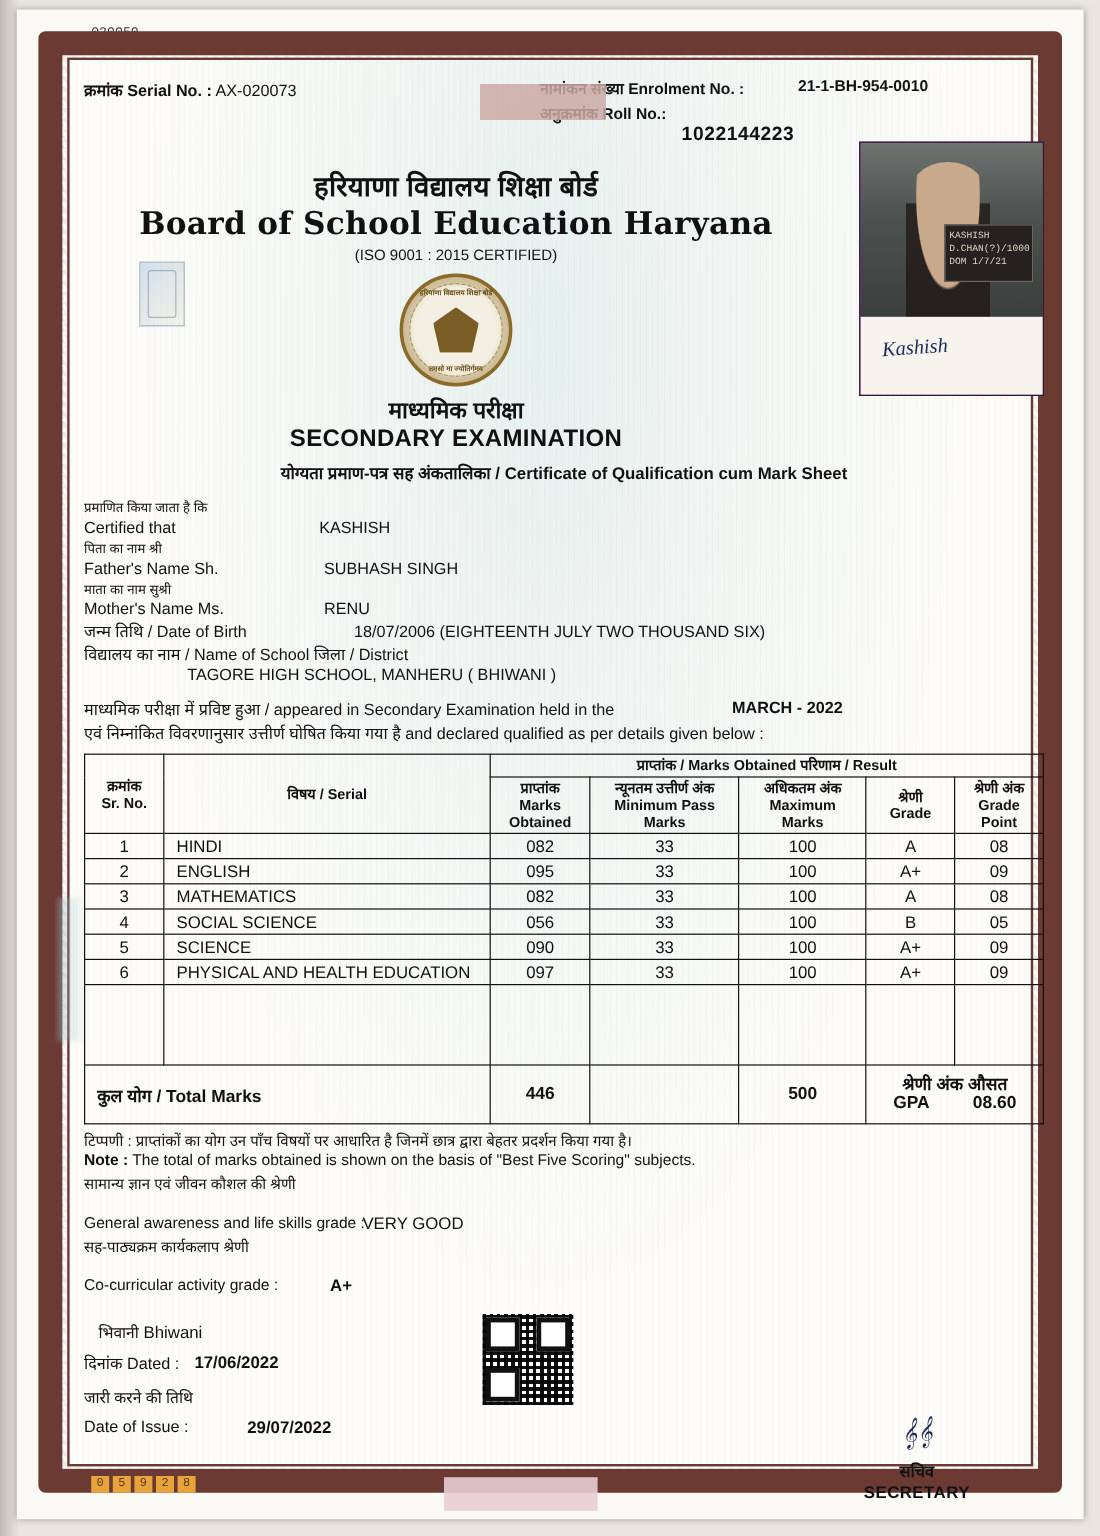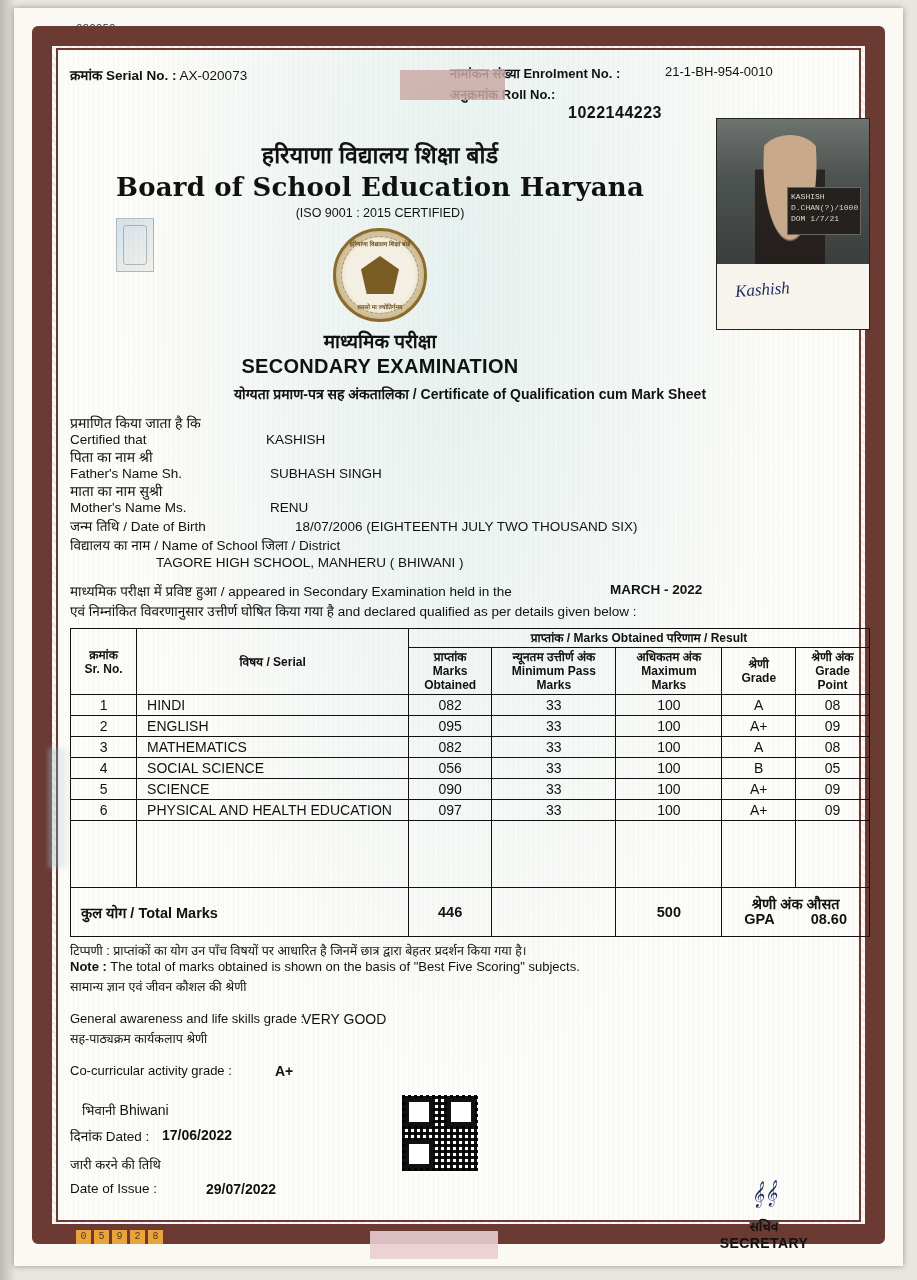--- a/index.html
+++ b/index.html
@@ -79,21 +79,21 @@
   .bold { font-weight: bold; }
 
   
   .topbar { display: flex; justify-content: space-between; align-items: flex-start; }
   .serial { font-size: 13.5px; padding-top: 6px; }
   .serial .lab { font-weight: bold; }
   .serial .val { font-weight: normal; }
   .enrol { text-align: left; font-size: 13px; padding-top: 4px; }
   .enrol .line { display: flex; gap: 10px; }
   .enrol .k { font-weight: bold; width: 205px; }
-  .enrol .v { font-weight: normal; }
+  .enrol .v { font-weight: bold; }
   .roll-val { font-weight: bold; font-size: 16px; letter-spacing: .5px; margin-left: 118px; margin-top: 1px; }
 
   .pinkbox {
     position: absolute;
     left: 330px; top: 10px;
     width: 105px; height: 30px;
     background: #caa9a5;
     opacity: .85;
   }
 
@@ -174,21 +174,21 @@
   .emblem .top-txt { top: 9px; }
   .emblem .bot-txt { bottom: 8px; }
 
   .exam-hindi { text-align: center; font-size: 19px; font-weight: bold; margin-top: 6px; }
   .exam-eng { text-align: center; font-size: 20px; font-weight: bold; letter-spacing: .3px; margin-top: 1px; }
   .cert-line { text-align: center; font-size: 14px; font-weight: bold; margin-top: 6px; }
 
   
   .particulars { margin-top: 12px; font-size: 13.5px; line-height: 16px; }
   .p-row { position: relative; min-height: 17px; }
-  .p-hi { font-size: 14px; }
+  .p-hi { font-size: 11px; }
   .p-en { font-size: 13.5px; text-align: right; }
   .p-val { position: absolute; left: 196px; top: 0; font-size: 13.5px; }
   .p-val.shift { left: 200px; }
   .p-val.school { left: 86px; }
 
   .appeared { margin-top: 10px; font-size: 13.5px; position: relative; }
   .appeared .l1 { }
   .appeared .month { position: absolute; left: 540px; top: 0; font-weight: bold; }
 
   

